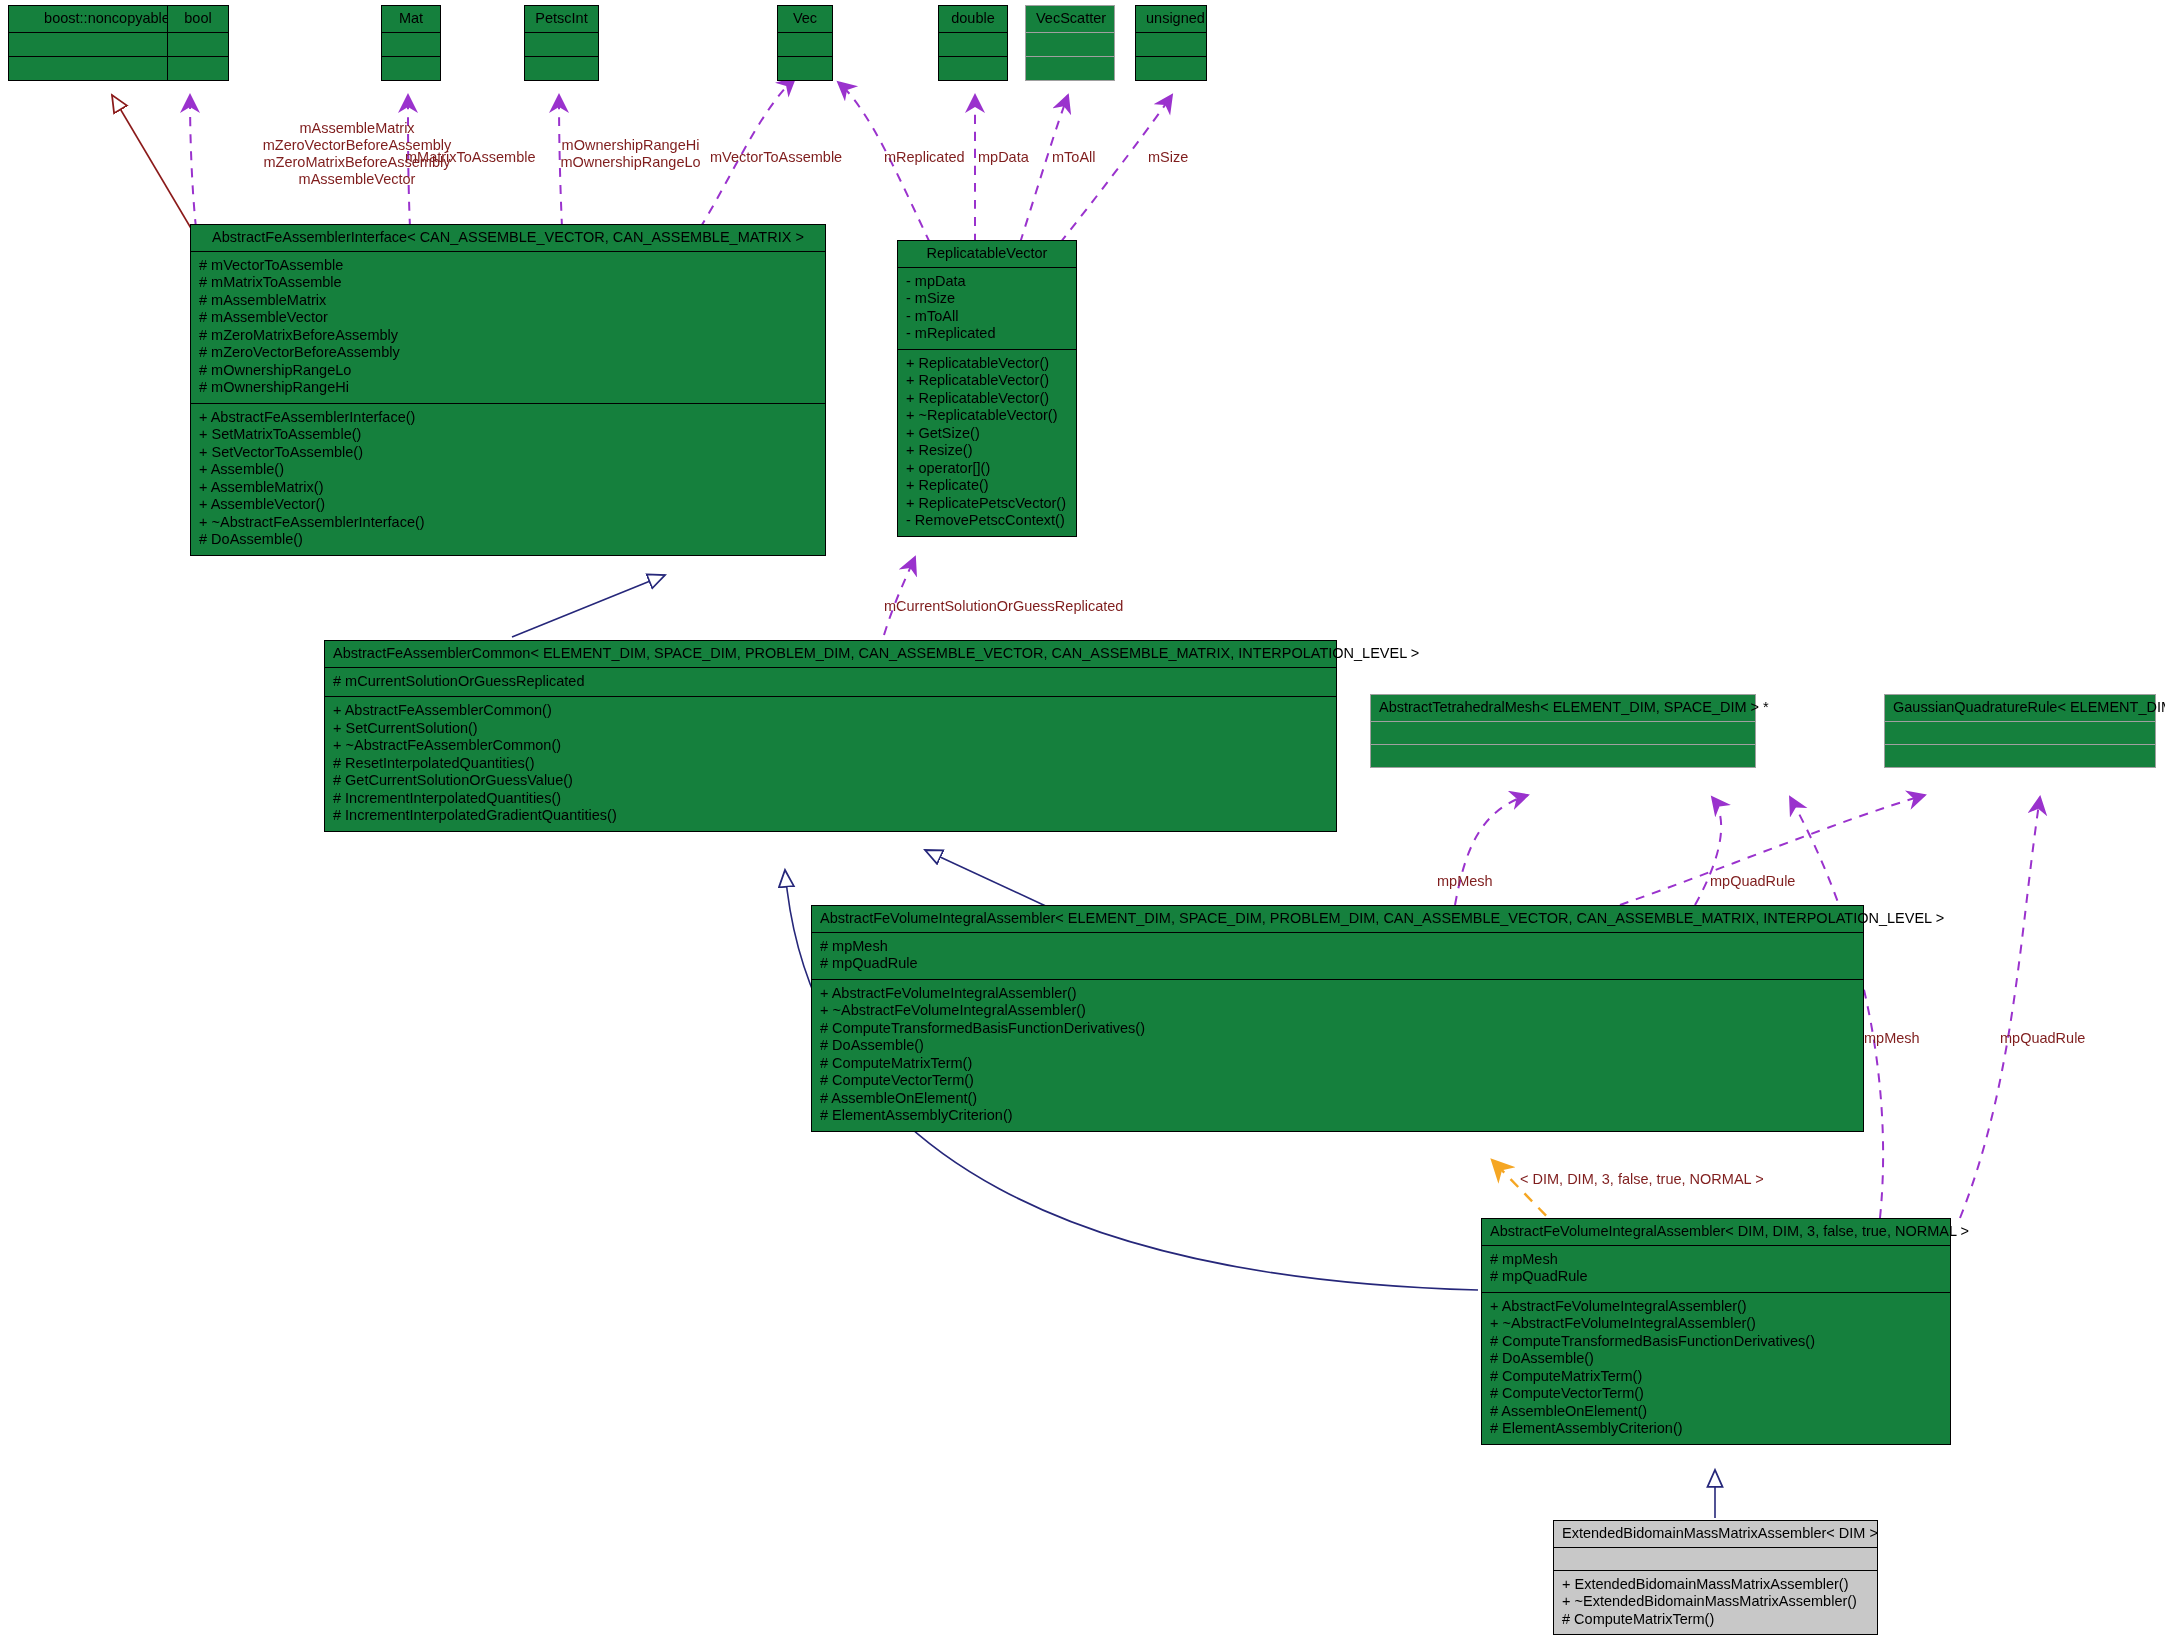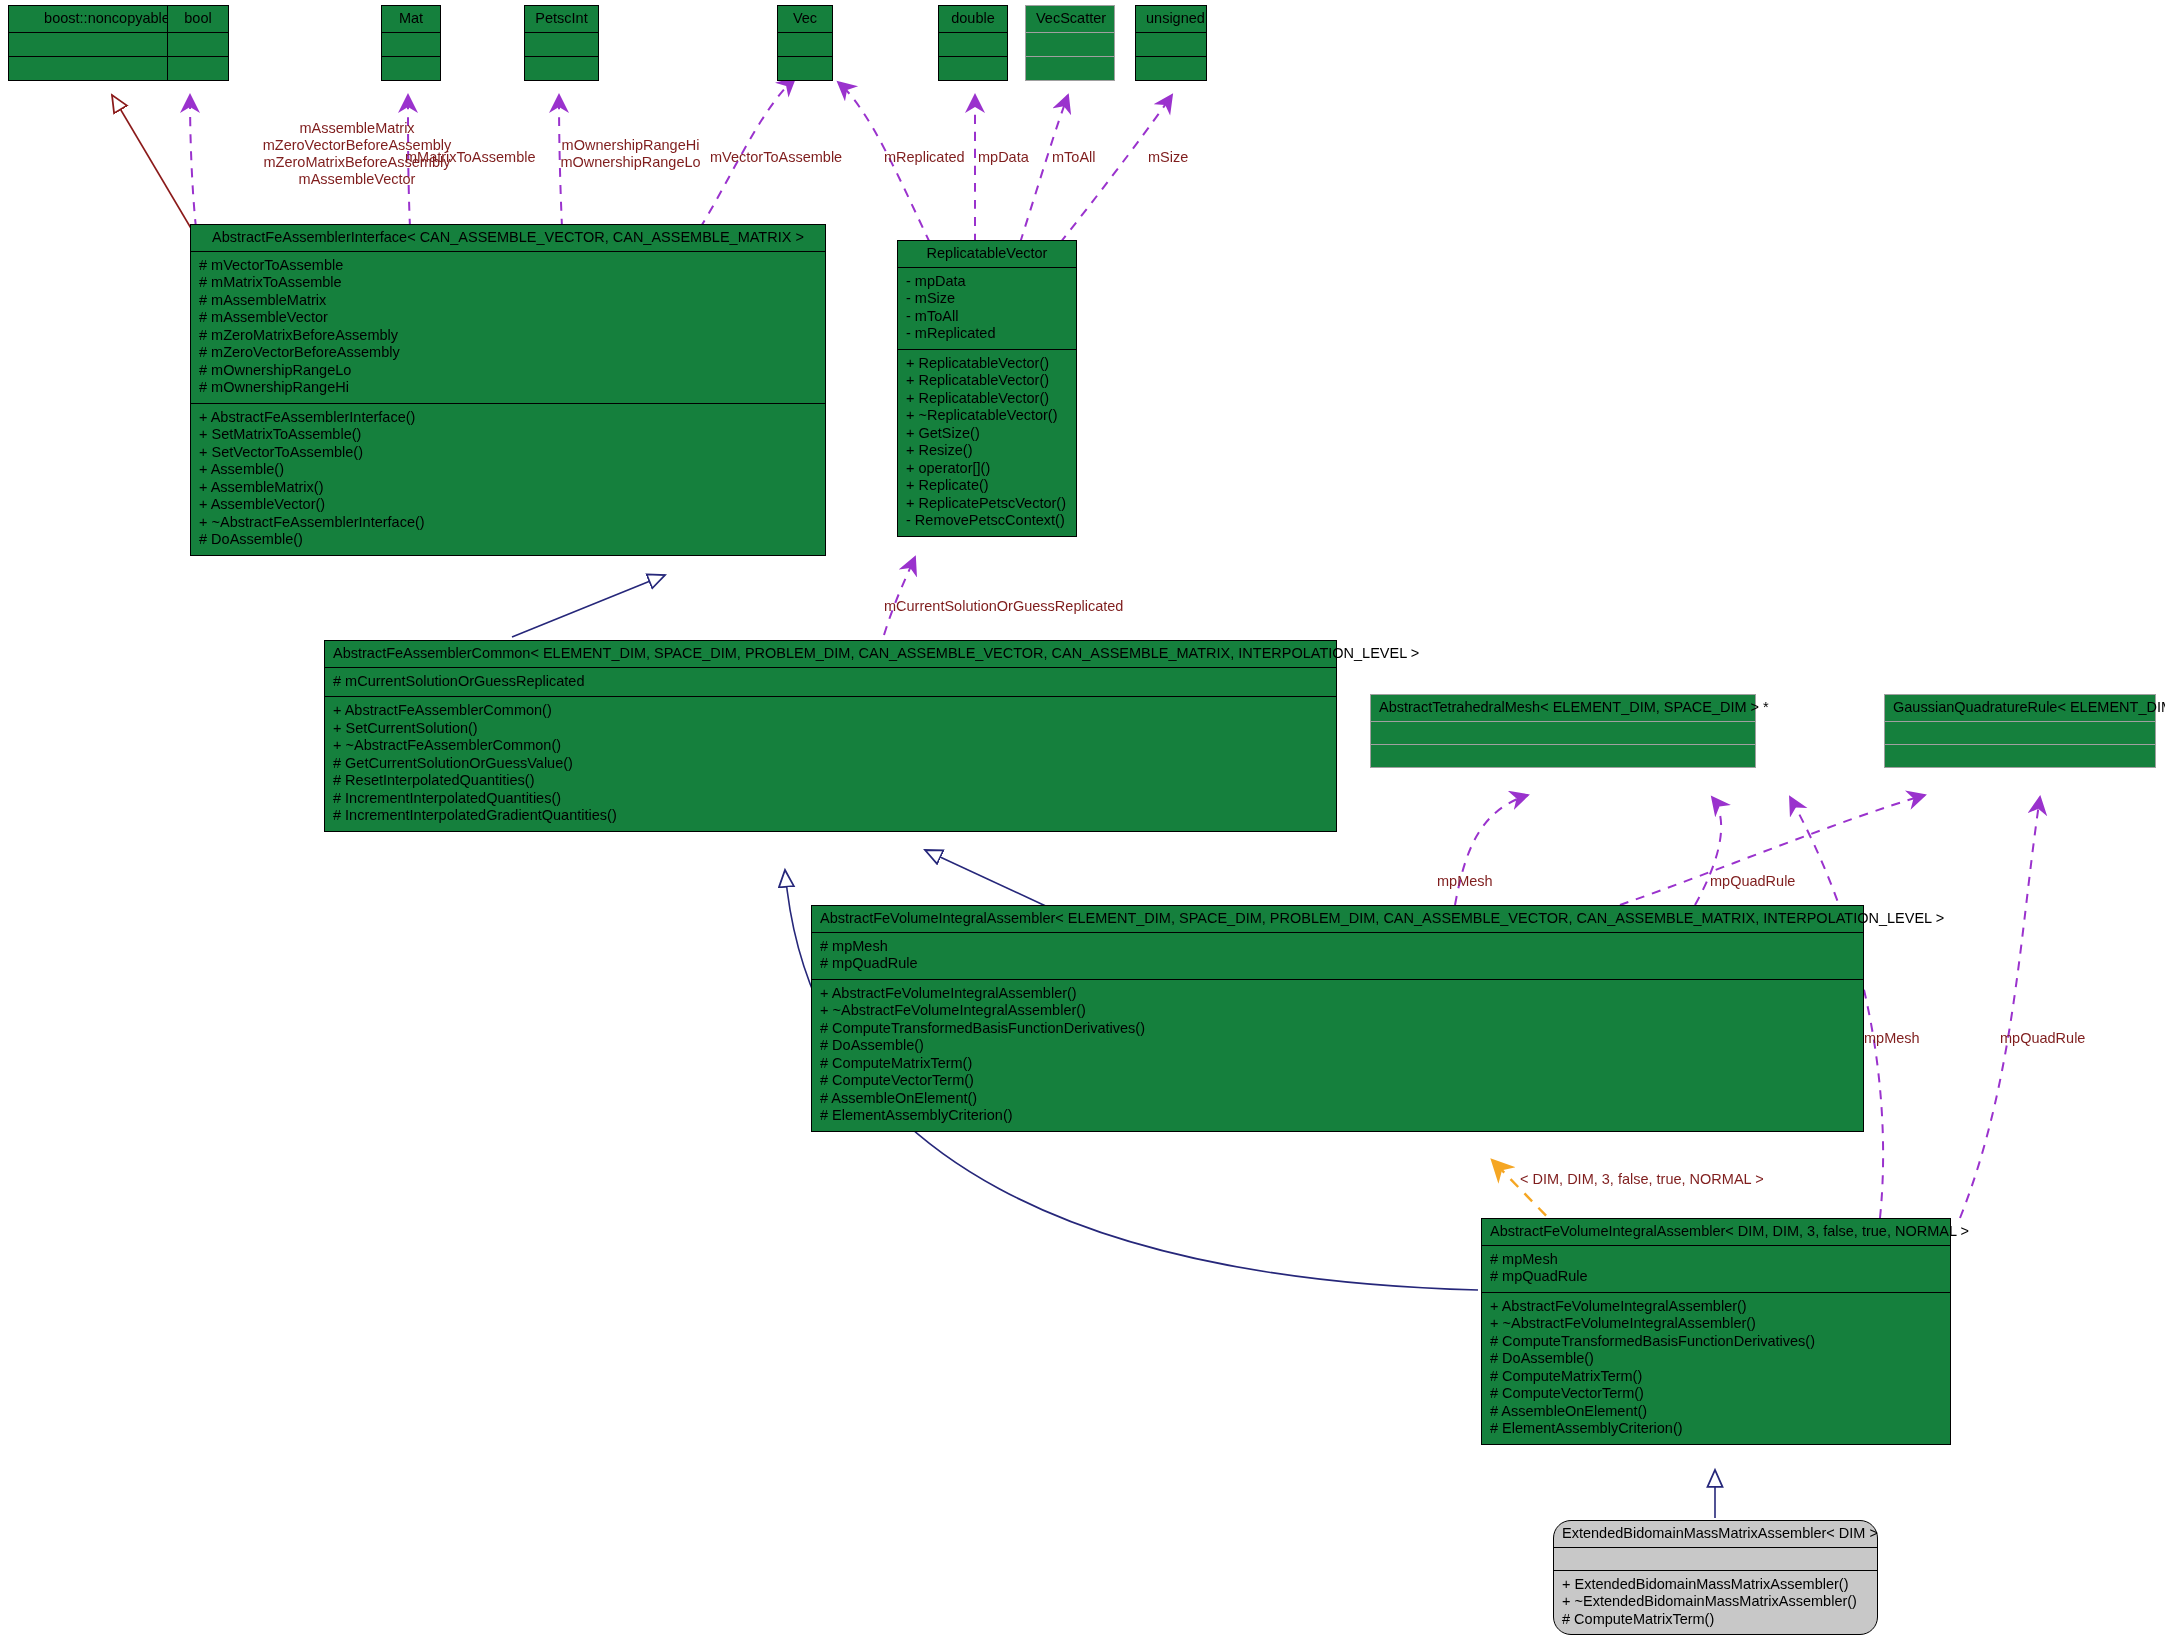--- a/index.html
+++ b/index.html
@@ -299,22 +299,22 @@
 
   <div class="uml" style="left:324px; top:640px; width:1013px;">
     <div class="title">AbstractFeAssemblerCommon&lt; ELEMENT_DIM, SPACE_DIM, PROBLEM_DIM, CAN_ASSEMBLE_VECTOR, CAN_ASSEMBLE_MATRIX, INTERPOLATION_LEVEL &gt;</div>
     <div class="attrs">
       <div class="row"># mCurrentSolutionOrGuessReplicated</div>
     </div>
     <div class="ops">
       <div class="row">+ AbstractFeAssemblerCommon()</div>
       <div class="row">+ SetCurrentSolution()</div>
       <div class="row">+ ~AbstractFeAssemblerCommon()</div>
+      <div class="row"># ResetInterpolatedQuantities()</div>
       <div class="row"># GetCurrentSolutionOrGuessValue()</div>
-      <div class="row"># ResetInterpolatedQuantities()</div>
       <div class="row"># IncrementInterpolatedQuantities()</div>
       <div class="row"># IncrementInterpolatedGradientQuantities()</div>
     </div>
   </div>
 
   <div class="uml gray-border" style="left:1370px; top:694px; width:386px;">
     <div class="title">AbstractTetrahedralMesh&lt; ELEMENT_DIM, SPACE_DIM &gt; *</div>
     <div class="empty-sec"></div>
     <div style="border-top:1px solid #a0a0a0;" class="empty-sec"></div>
   </div>
@@ -362,21 +362,21 @@
       <div class="row">+ ~AbstractFeVolumeIntegralAssembler()</div>
       <div class="row"># ComputeTransformedBasisFunctionDerivatives()</div>
       <div class="row"># DoAssemble()</div>
       <div class="row"># ComputeMatrixTerm()</div>
       <div class="row"># ComputeVectorTerm()</div>
       <div class="row"># AssembleOnElement()</div>
       <div class="row"># ElementAssemblyCriterion()</div>
     </div>
   </div>
 
-  <div class="uml filled" style="left:1553px; top:1520px; width:325px;border-radius:18px;">
+  <div class="uml filled" style="left:1553px; top:1520px; width:325px;">
     <div class="title">ExtendedBidomainMassMatrixAssembler&lt; DIM &gt;</div>
     <div class="empty-sec" style="border-bottom:1px solid #000;"></div>
     <div class="ops">
       <div class="row">+ ExtendedBidomainMassMatrixAssembler()</div>
       <div class="row">+ ~ExtendedBidomainMassMatrixAssembler()</div>
       <div class="row"># ComputeMatrixTerm()</div>
     </div>
   </div>
 
 </div>

